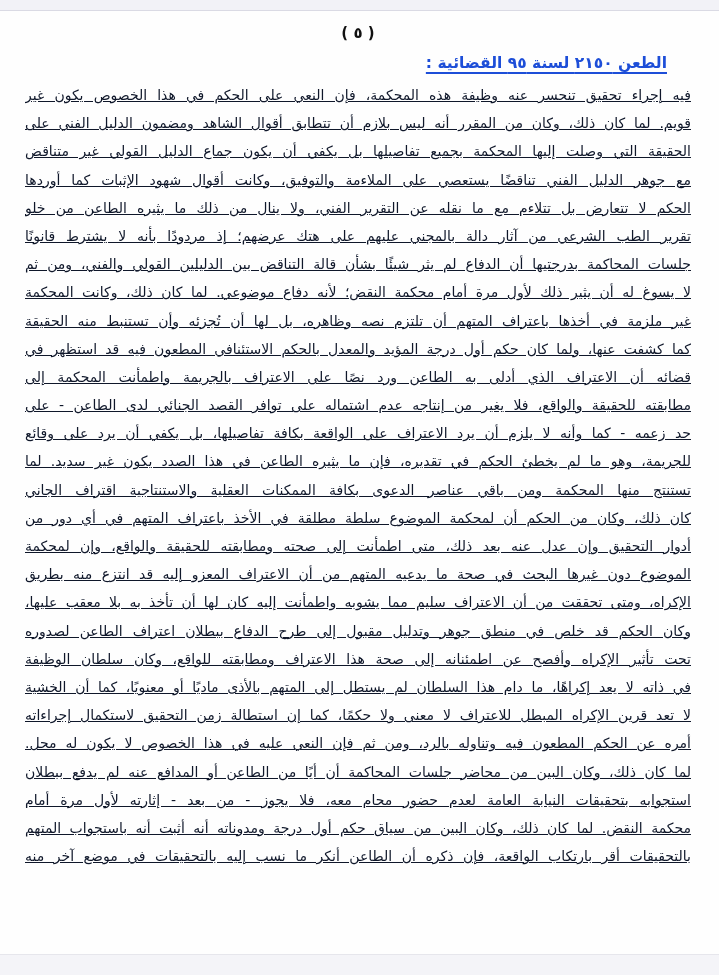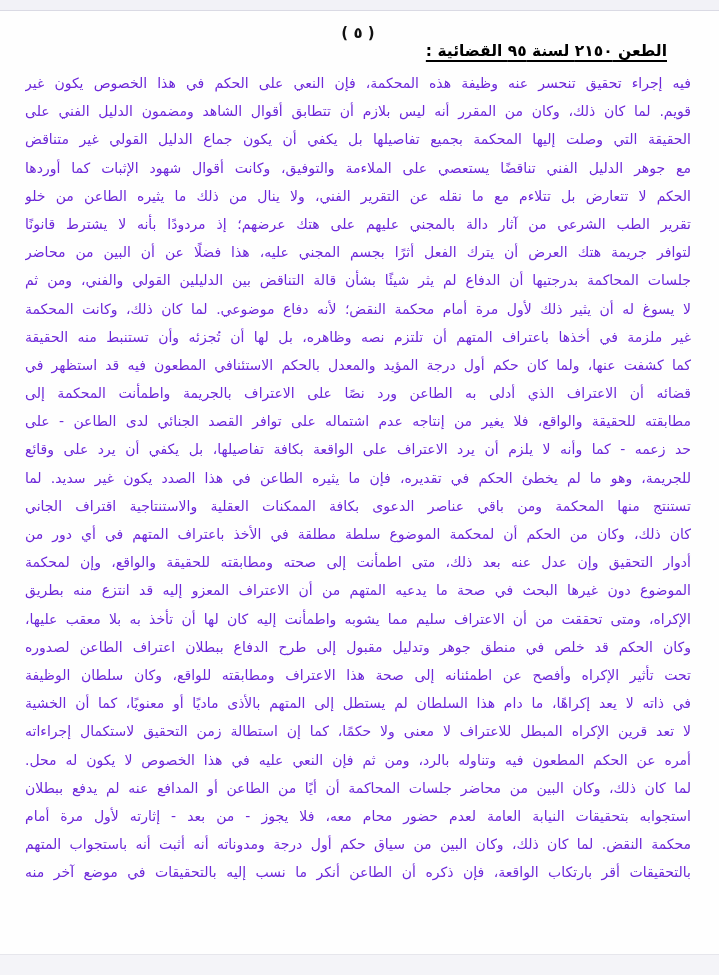--- a/index.html
+++ b/index.html
@@ -33,40 +33,41 @@
     overflow: hidden;
   }
   .page-number {
     text-align: center;
     font-weight: bold;
     font-size: 15px;
     letter-spacing: 2px;
     color: #111;
   }
   .case-title {
-    margin-top: 0;
+    margin-top: 12px;
     padding-left: 0;
     padding-right: 24px;
     text-align: right;
     font-weight: bold;
     font-size: 15.5px;
-    color: #000000;
+    color: #1d4ed8;
     text-decoration: underline;
     text-decoration-thickness: 1.5px;
     text-underline-offset: 4px;
   }
   .body-text { margin-top: 9px; }
   .line {
     font-size: 14px;
     line-height: 28.2px;
     height: 28.2px;
     overflow: hidden;
     text-align: justify;
     text-align-last: justify;
-    color: #6d28d9;
+    color: #0f172a;
+    text-decoration: underline;
   }
 </style>
 </head>
 <body>
 
 <div class="viewer">
   <div class="edge-top"></div>
   <div class="page">
     <div class="page-number">( ٥ )</div>
     <div class="case-title">الطعن ٢١٥٠ لسنة ٩٥ القضائية :</div>
@@ -77,21 +78,20 @@
         <div class="line">قويم. لما كان ذلك، وكان من المقرر أنه ليس بلازم أن تتطابق أقوال الشاهد ومضمون الدليل الفني على</div>
 
         <div class="line">الحقيقة التي وصلت إليها المحكمة بجميع تفاصيلها بل يكفي أن يكون جماع الدليل القولي غير متناقض</div>
 
         <div class="line">مع جوهر الدليل الفني تناقضًا يستعصي على الملاءمة والتوفيق، وكانت أقوال شهود الإثبات كما أوردها</div>
 
         <div class="line">الحكم لا تتعارض بل تتلاءم مع ما نقله عن التقرير الفني، ولا ينال من ذلك ما يثيره الطاعن من خلو</div>
 
         <div class="line">تقرير الطب الشرعي من آثار دالة بالمجني عليهم على هتك عرضهم؛ إذ مردودًا بأنه لا يشترط قانونًا</div>
 
-        <div class="line">لتوافر جريمة هتك العرض أن يترك الفعل أثرًا بجسم المجني عليه، هذا فضلًا عن أن البين من محاضر</div>
 
         <div class="line">جلسات المحاكمة بدرجتيها أن الدفاع لم يثر شيئًا بشأن قالة التناقض بين الدليلين القولي والفني، ومن ثم</div>
 
         <div class="line">لا يسوغ له أن يثير ذلك لأول مرة أمام محكمة النقض؛ لأنه دفاع موضوعي. لما كان ذلك، وكانت المحكمة</div>
 
         <div class="line">غير ملزمة في أخذها باعتراف المتهم أن تلتزم نصه وظاهره، بل لها أن تُجزئه وأن تستنبط منه الحقيقة</div>
 
         <div class="line">كما كشفت عنها، ولما كان حكم أول درجة المؤيد والمعدل بالحكم الاستئنافي المطعون فيه قد استظهر في</div>
 
         <div class="line">قضائه أن الاعتراف الذي أدلى به الطاعن ورد نصًا على الاعتراف بالجريمة واطمأنت المحكمة إلى</div>

